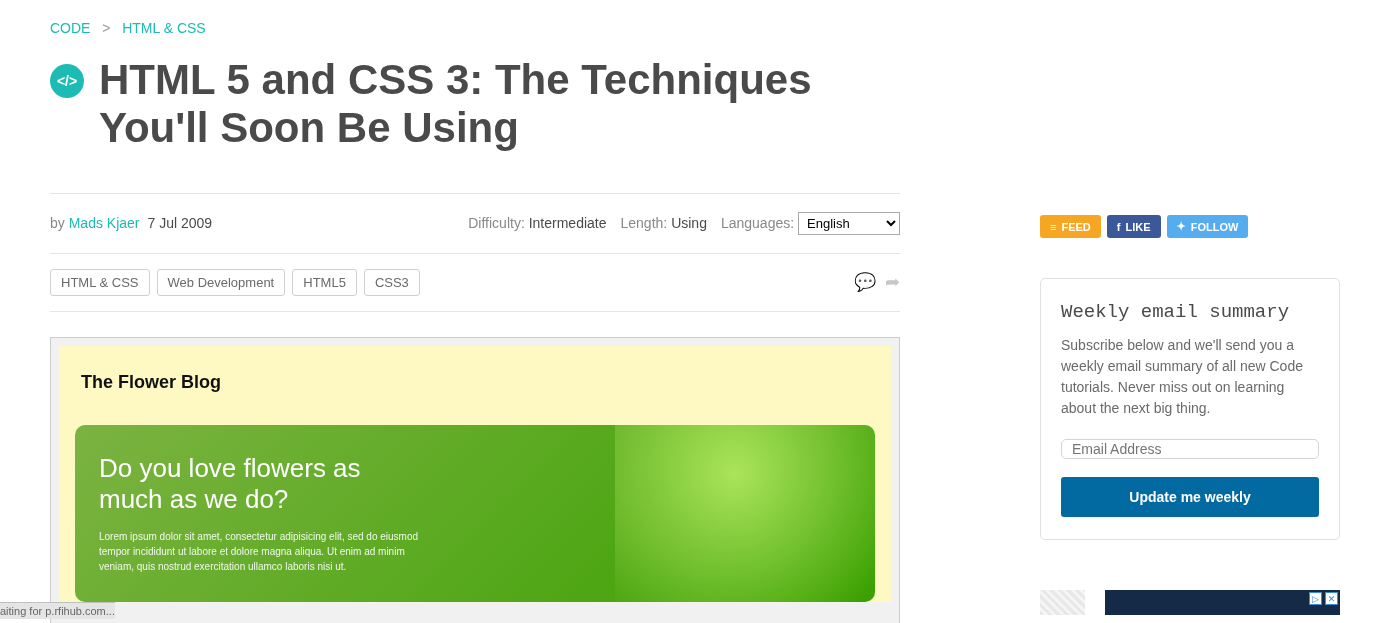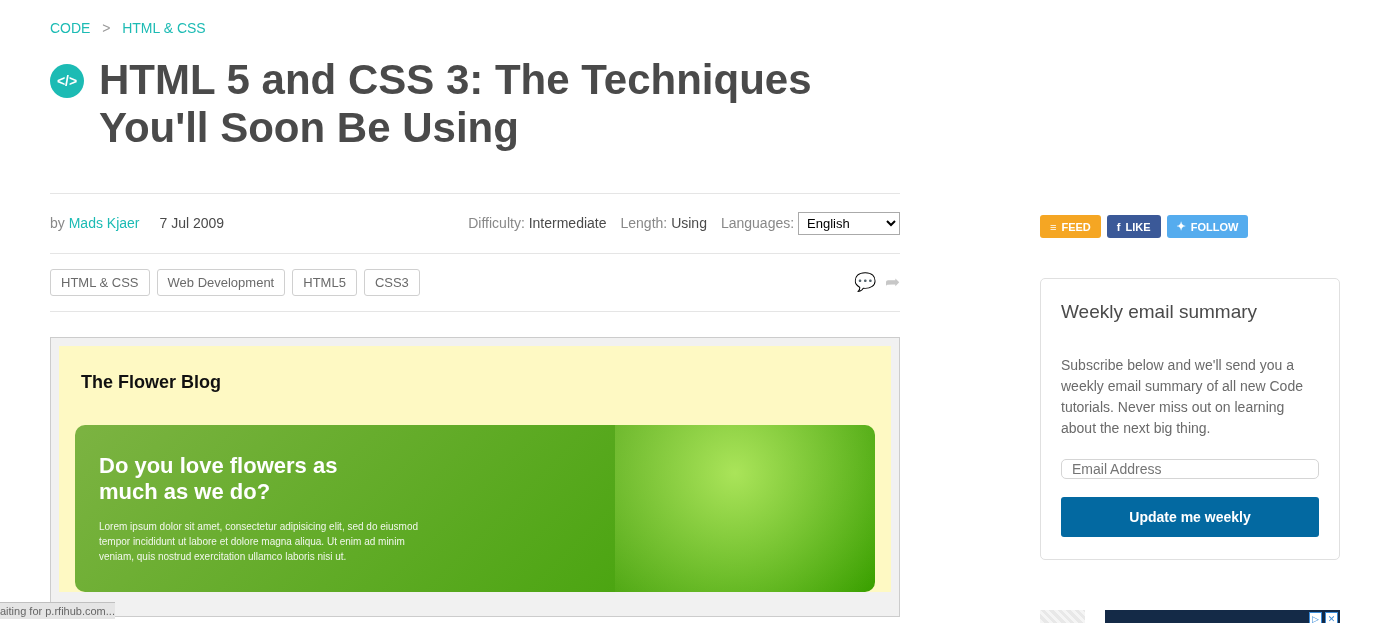--- a/index.html
+++ b/index.html
@@ -10,21 +10,21 @@
 
   .breadcrumb { font-size: 14px; margin-bottom: 20px; }
   .breadcrumb a { color: #1cbbb4; text-decoration: none; }
   .breadcrumb .sep { color: #999; margin: 0 4px; }
 
   .title-row { display: flex; align-items: flex-start; gap: 15px; margin-bottom: 40px; }
   .code-icon { width: 34px; height: 34px; background: #1cbbb4; border-radius: 50%; display: flex; align-items: center; justify-content: center; color: #fff; font-size: 14px; font-weight: bold; flex-shrink: 0; margin-top: 8px; }
   h1.title { font-size: 42px; font-weight: 600; color: #4a4a4a; line-height: 1.15; }
 
   .meta-row { display: flex; justify-content: space-between; align-items: center; border-top: 1px solid #e5e5e5; border-bottom: 1px solid #e5e5e5; padding: 18px 0; font-size: 14px; color: #888; }
-  .meta-left { display: flex; gap: 20px; align-items: center; }
+  .meta-left { display: flex; gap: 8px; align-items: center; }
   .meta-left a { color: #1cbbb4; text-decoration: none; }
   .meta-right { display: flex; gap: 14px; align-items: center; }
   .meta-val { color: #4a4a4a; }
   select.lang { border: 1px solid #aaa; padding: 2px 4px; width: 102px; font-size: 13px; background: #fff; }
 
   .tags-row { display: flex; align-items: center; padding: 15px 0; border-bottom: 1px solid #e5e5e5; margin-bottom: 25px; }
   .tags { display: flex; gap: 7px; flex: 1; }
   .tag { border: 1px solid #d0d0d0; border-radius: 3px; padding: 5px 10px; font-size: 13px; color: #6a6a6a; cursor: pointer; }
   .social-icons { display: flex; gap: 8px; color: #c7c7c7; font-size: 18px; }
 
@@ -32,31 +32,31 @@
   .hero-inner { background: #fef9c3; }
   .hero-header { padding: 26px 22px 16px; }
   .hero-blog-title { font-weight: bold; font-size: 18px; color: #111; }
   .hero-nav { background: #1a1a1a; display: flex; align-items: center; padding: 0 14px; height: 26px; }
   .hero-nav .nav-item { color: #bbb; font-size: 11px; padding: 0 28px; cursor: pointer; }
   .hero-nav .nav-item.active { color: #fff; font-weight: bold; }
   .hero-nav .rss { margin-left: auto; display: flex; align-items: center; gap: 6px; color: #bbb; font-size: 11px; }
   .rss-icon { width: 12px; height: 12px; background: #f57c00; border-radius: 2px; display: inline-block; position: relative; }
   .hero-card { margin: 16px; border-radius: 10px; background: linear-gradient(135deg, #7cb342, #3aa000); padding: 28px 24px; min-height: 160px; color: #fff; position: relative; overflow: hidden; }
   .hero-card::after { content: ""; position: absolute; right: -40px; top: -30px; width: 300px; height: 260px; background: radial-gradient(ellipse at 40% 30%, rgba(210,255,120,0.7), rgba(120,200,30,0.0) 70%); }
-  .hero-card h2 { font-size: 22px; font-weight: bold; max-width: 300px; margin-bottom: 14px; position: relative; z-index: 1; }
+  .hero-card h2 { font-size: 26px; font-weight: normal; max-width: 300px; margin-bottom: 14px; position: relative; z-index: 1; }
   .hero-card p { font-size: 10px; line-height: 1.5; max-width: 320px; opacity: 0.9; position: relative; z-index: 1; }
 
   .social-buttons { display: flex; gap: 6px; margin-bottom: 40px; }
   .sbtn { border-radius: 3px; padding: 5px 10px; color: #fff; font-size: 11px; font-weight: bold; display: inline-flex; align-items: center; gap: 5px; cursor: pointer; }
   .sbtn.feed { background: #f5a623; }
   .sbtn.like { background: #3b5998; }
   .sbtn.follow { background: #55acee; }
 
   .card { border: 1px solid #e0e0e0; border-radius: 5px; padding: 22px 20px; }
-  .card h3 { font-size: 19px; font-weight: 500; color: #4a4a4a; margin-bottom: 32px; }
+  .card h3 { font-size: 19px; font-weight: 500; color: #4a4a4a; margin-bottom: 12px; font-family: Liberation Mono, monospace; }
   .card p { font-size: 14px; color: #6a6a6a; line-height: 1.5; margin-bottom: 20px; }
   .email-input { width: 100%; border: 1px solid #d5d5d5; border-radius: 5px; padding: 1px 10px; font-size: 14px; margin-bottom: 18px; }
   .update-btn { width: 100%; background: #0369a1; color: #fff; border: none; border-radius: 3px; padding: 12px; font-size: 14px; font-weight: 600; cursor: pointer; }
 
   .ad-placeholder { margin-top: 50px; height: 25px; display: flex; justify-content: space-between; }
   .ad-left { width: 45px; background: repeating-linear-gradient(45deg, #e8e8e8, #e8e8e8 3px, #f5f5f5 3px, #f5f5f5 6px); }
   .ad-right { flex:1; margin-left:20px; background: #142a47; position: relative; }
   .ad-x { position: absolute; right: 2px; top: 2px; width: 13px; height: 13px; border: 1px solid #3a8bd8; color: #3a8bd8; font-size: 9px; display:flex; align-items:center; justify-content:center; background:#fff;}
   .ad-tri { position: absolute; right: 18px; top: 2px; width: 13px; height: 13px; border: 1px solid #3a8bd8; background:#fff; display:flex; align-items:center; justify-content:center; color:#3a8bd8; font-size:9px;}
 

